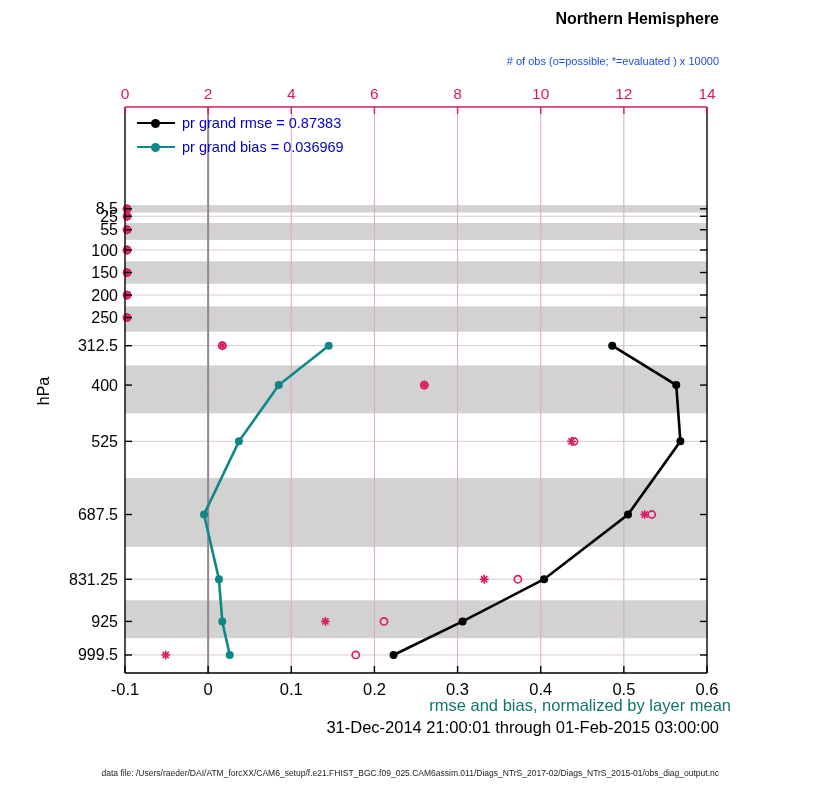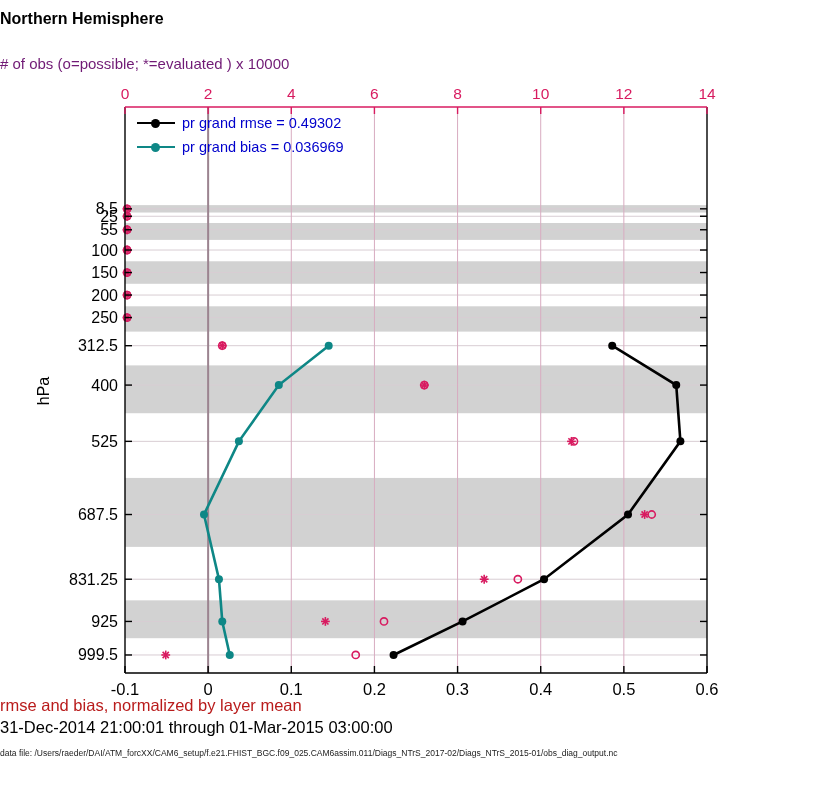--- a/index.html
+++ b/index.html
@@ -1,21 +1,21 @@
 <!DOCTYPE html>
 <html><head>
 <meta charset="utf-8">
 <style>
   html,body{margin:0;padding:0;background:#fff;}
   #fig{position:relative;width:830px;height:800px;background:#fff;
        font-family:"Liberation Sans", sans-serif;overflow:hidden;}
-  .ctext{position:absolute;left:0;width:719px;text-align:left;}
+  .ctext{position:absolute;left:0;width:719px;text-align:right;}
   .title{font-weight:bold;font-size:16px;color:#000;}
-  .toplabel{font-size:15px;color:#701a75;}
-  .xlabel{font-size:16.5px;color:#b91c1c;}
+  .toplabel{font-size:11px;color:#1d4ed8;}
+  .xlabel{font-size:16.5px;color:#0f766e;padding-left:12px;}
   .datelabel{font-size:16.5px;color:#000;}
   .footer{font-size:8.5px;color:#222;}
   .ylabel{position:absolute;left:14px;top:382px;font-size:16px;color:#000;
           transform:rotate(-90deg);transform-origin:center;width:60px;text-align:center;}
   #chart{position:absolute;left:0;top:0;}
   #legend{position:absolute;left:137px;top:113px;display:flex;flex-direction:column;gap:4px;}
   .legrow{display:flex;align-items:center;height:20px;}
   .sw{display:inline-block;width:38px;height:2.5px;position:relative;margin-right:7px;}
   .sw .dot{position:absolute;left:14px;top:-3.2px;width:9px;height:9px;border-radius:50%;}
   .sw-rmse{background:#000;} .sw-rmse .dot{background:#000;}
@@ -240,28 +240,28 @@
     </svg>
 
   <div class="ctext title" style="top:10px">Northern Hemisphere</div>
   <div class="ctext toplabel" style="top:55px"># of obs (o=possible; *=evaluated ) x 10000</div>
 
   <div id="legend">
     <div class="legrow">
       <span class="sw sw-rmse">
           <span class="dot"></span>
         </span>
-      <span class="leg-label">pr grand rmse = 0.49302</span>
+      <span class="leg-label">pr grand rmse = 0.87383</span>
     </div>
     <div class="legrow">
       <span class="sw sw-bias">
           <span class="dot"></span>
         </span>
       <span class="leg-label">pr grand bias = 0.036969</span>
     </div>
   </div>
 
   <div class="ylabel">hPa</div>
 
   <div class="ctext xlabel" style="top:696px">rmse and bias, normalized by layer mean</div>
-  <div class="ctext datelabel" style="top:718px">31-Dec-2014 21:00:01 through 01-Mar-2015 03:00:00</div>
-  <div class="ctext footer" style="top:748px">data file: /Users/raeder/DAI/ATM_forcXX/CAM6_setup/f.e21.FHIST_BGC.f09_025.CAM6assim.011/Diags_NTrS_2017-02/Diags_NTrS_2015-01/obs_diag_output.nc</div>
+  <div class="ctext datelabel" style="top:718px">31-Dec-2014 21:00:01 through 01-Feb-2015 03:00:00</div>
+  <div class="ctext footer" style="top:768px">data file: /Users/raeder/DAI/ATM_forcXX/CAM6_setup/f.e21.FHIST_BGC.f09_025.CAM6assim.011/Diags_NTrS_2017-02/Diags_NTrS_2015-01/obs_diag_output.nc</div>
 </div>
 
 </body></html>

